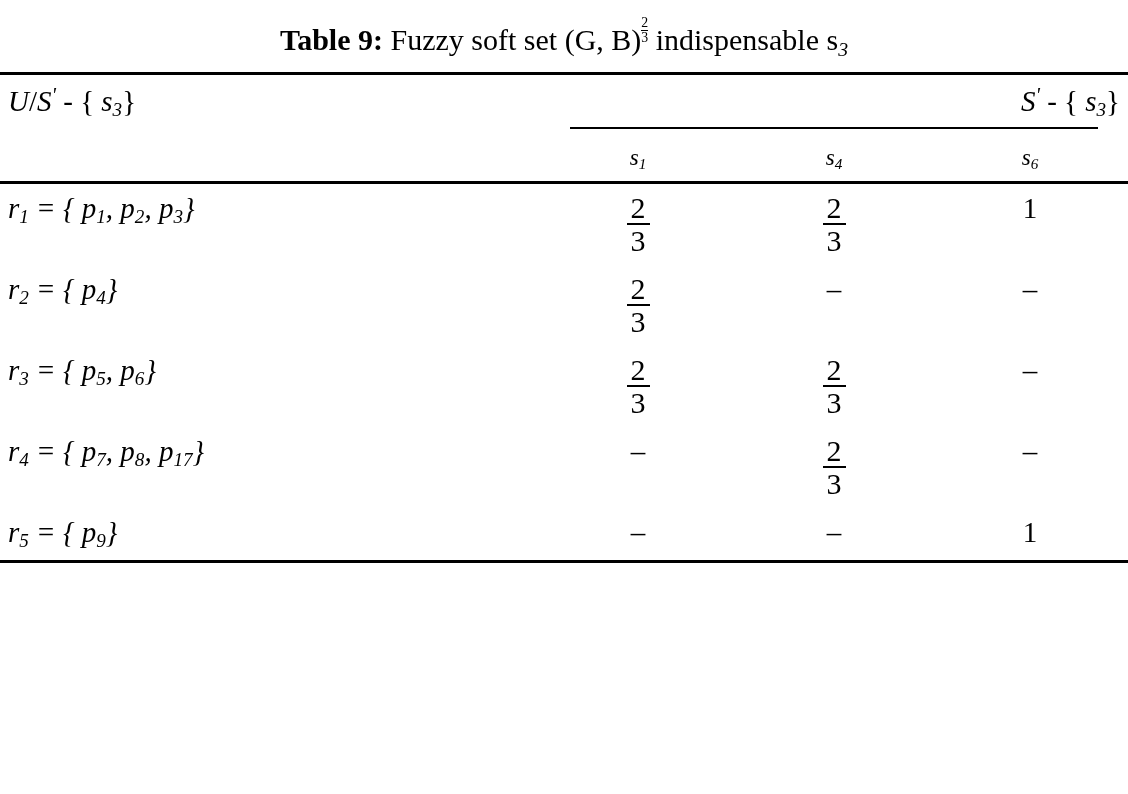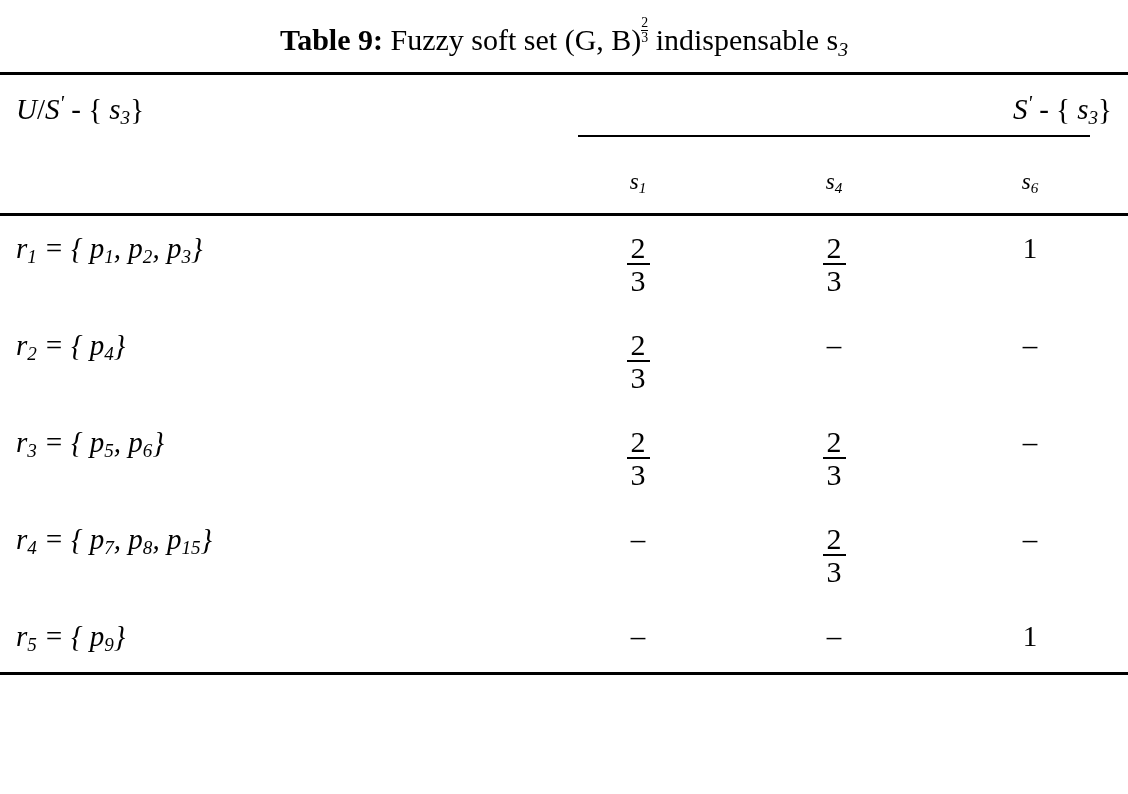--- a/index.html
+++ b/index.html
@@ -39,21 +39,21 @@
   }
 
   
   table.tbl {
     border-collapse: collapse;
     width: 1128px;
     table-layout: fixed;
     font-size: 29px;
   }
   table.tbl td, table.tbl th {
-    padding: 16px;
+    padding: 8px;
     vertical-align: top;
     font-weight: normal;
   }
 
   .rule-top td {
     border-top: 3px solid #000;
   }
   .rule-mid td {
     border-top: 3px solid #000;
   }
@@ -231,21 +231,21 @@
         <td class="cell">
           <span class="frac"><span class="num">2</span><span class="den">3</span></span>
         </td>
         <td class="cell">
           <span class="dash">–</span>
         </td>
       </tr>
 
       <tr>
         <td class="rowlabel">
-          <span>r</span><span class="sub">4</span> = { <span>p</span><span class="sub">7</span>, <span>p</span><span class="sub">8</span>, <span>p</span><span class="sub">15</span>}
+          <span>r</span><span class="sub">4</span> = { <span>p</span><span class="sub">7</span>, <span>p</span><span class="sub">8</span>, <span>p</span><span class="sub">17</span>}
         </td>
         <td class="cell">
           <span class="dash">–</span>
         </td>
         <td class="cell">
           <span class="frac"><span class="num">2</span><span class="den">3</span></span>
         </td>
         <td class="cell">
           <span class="dash">–</span>
         </td>

